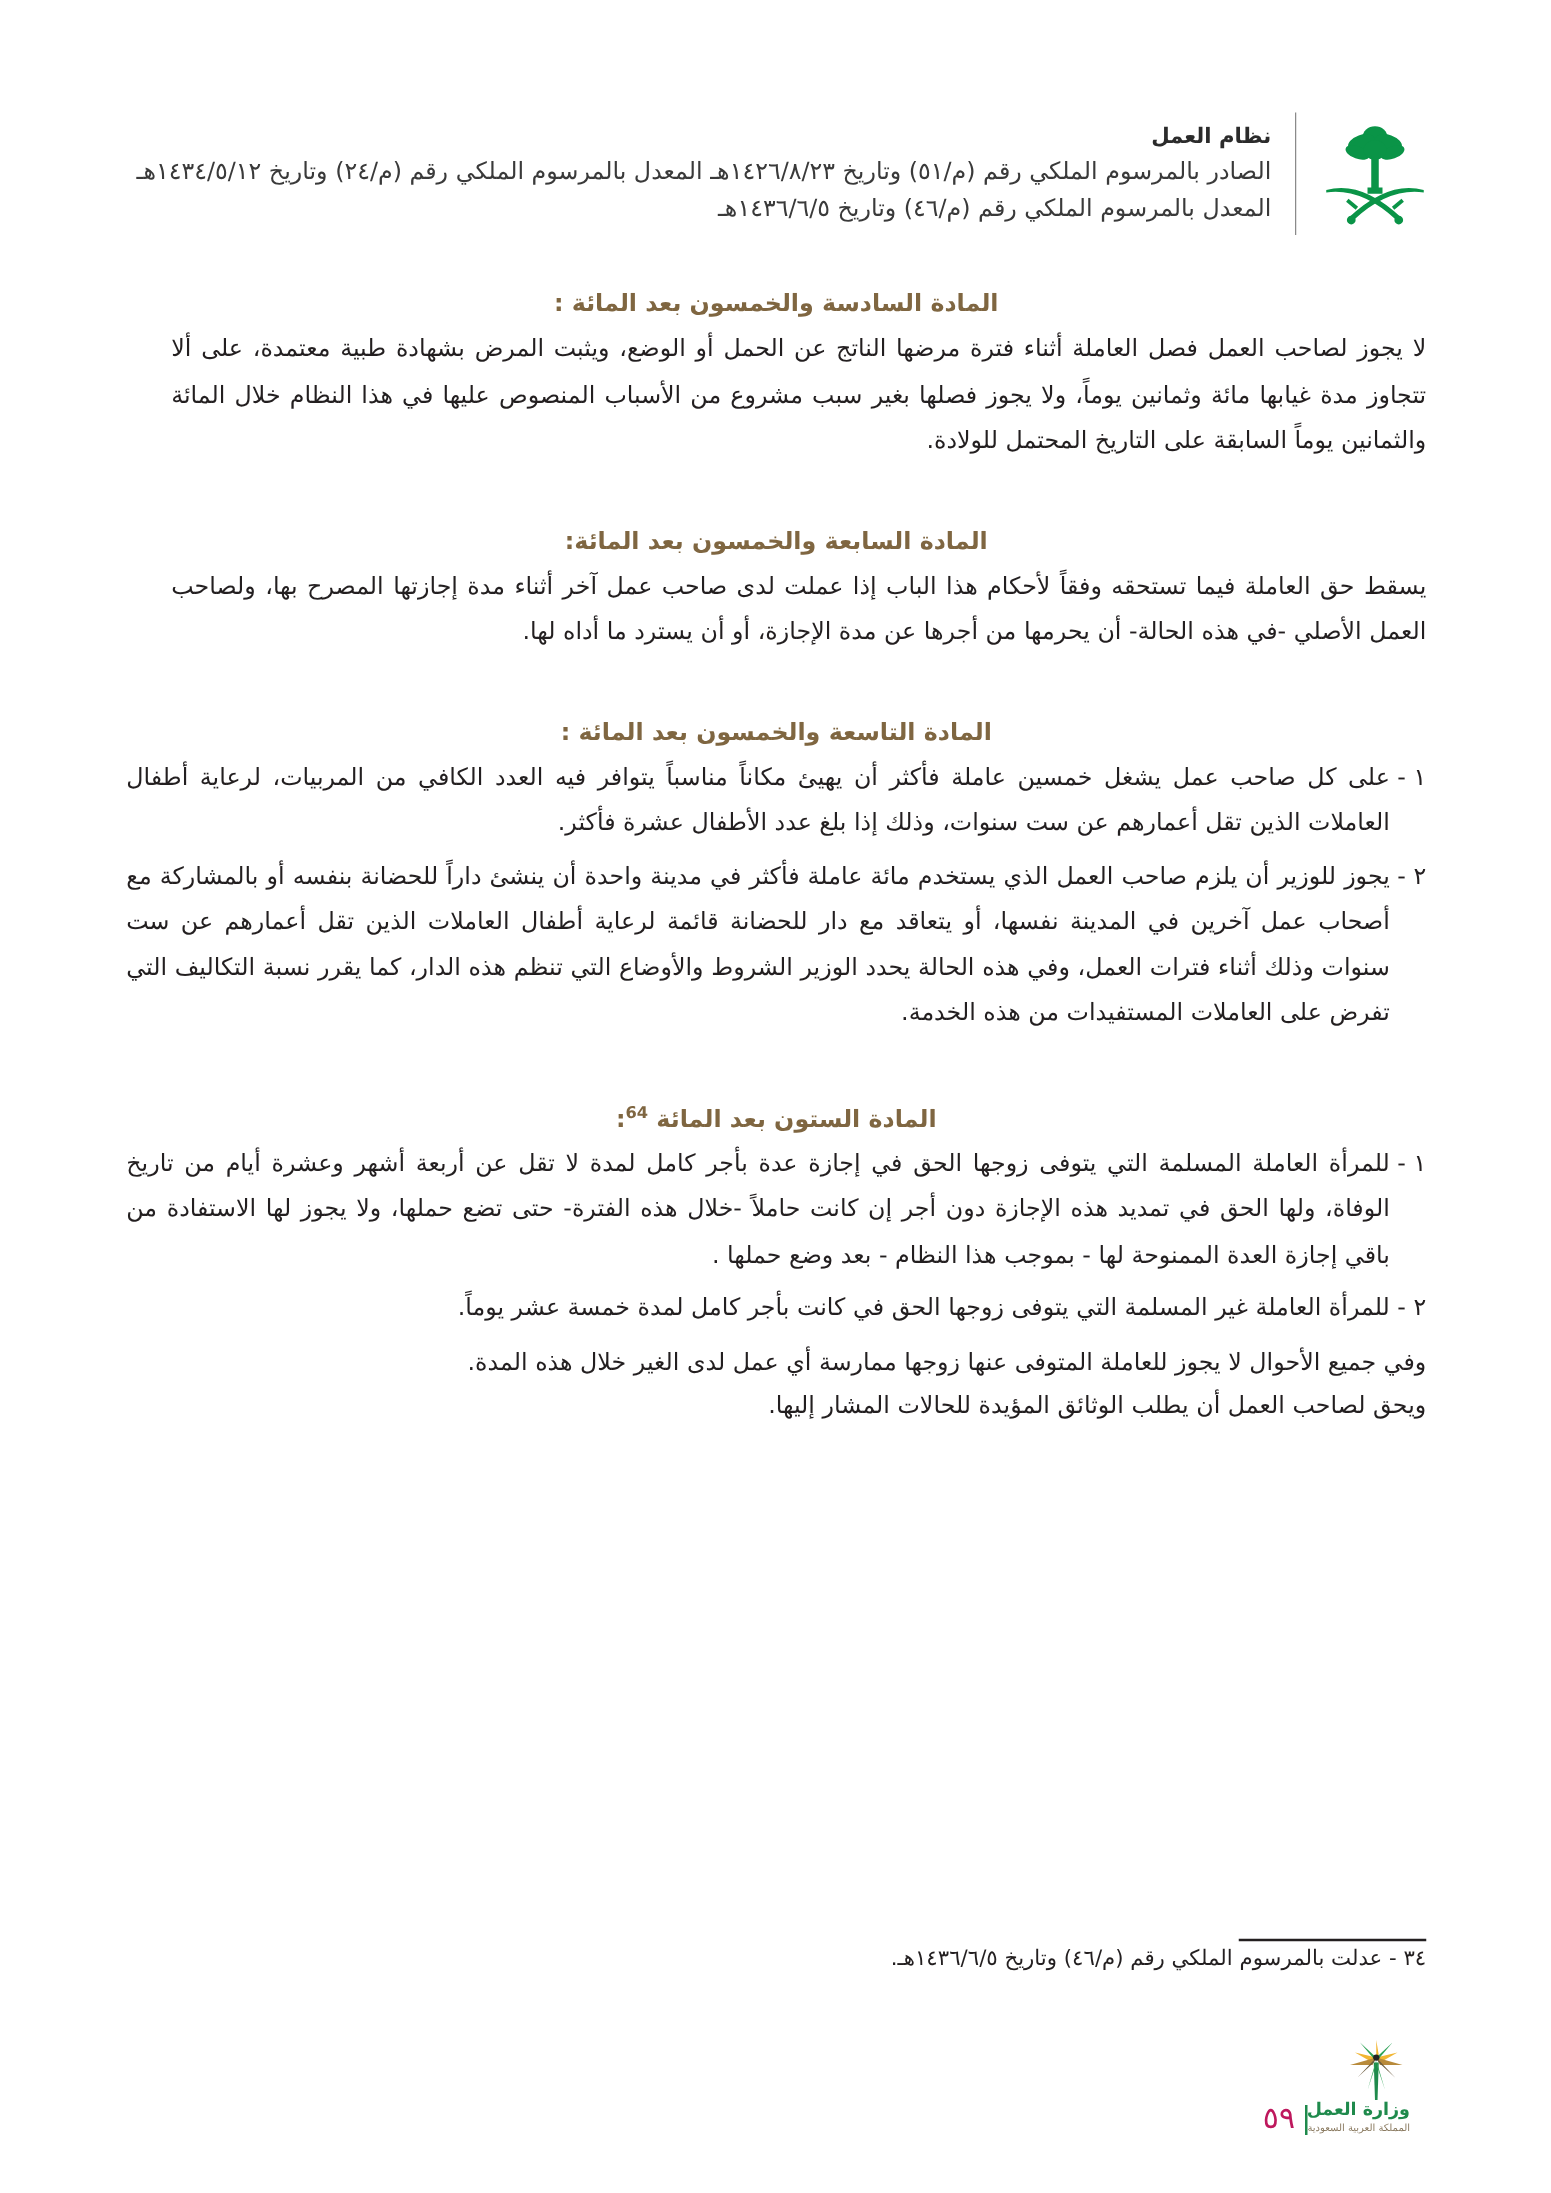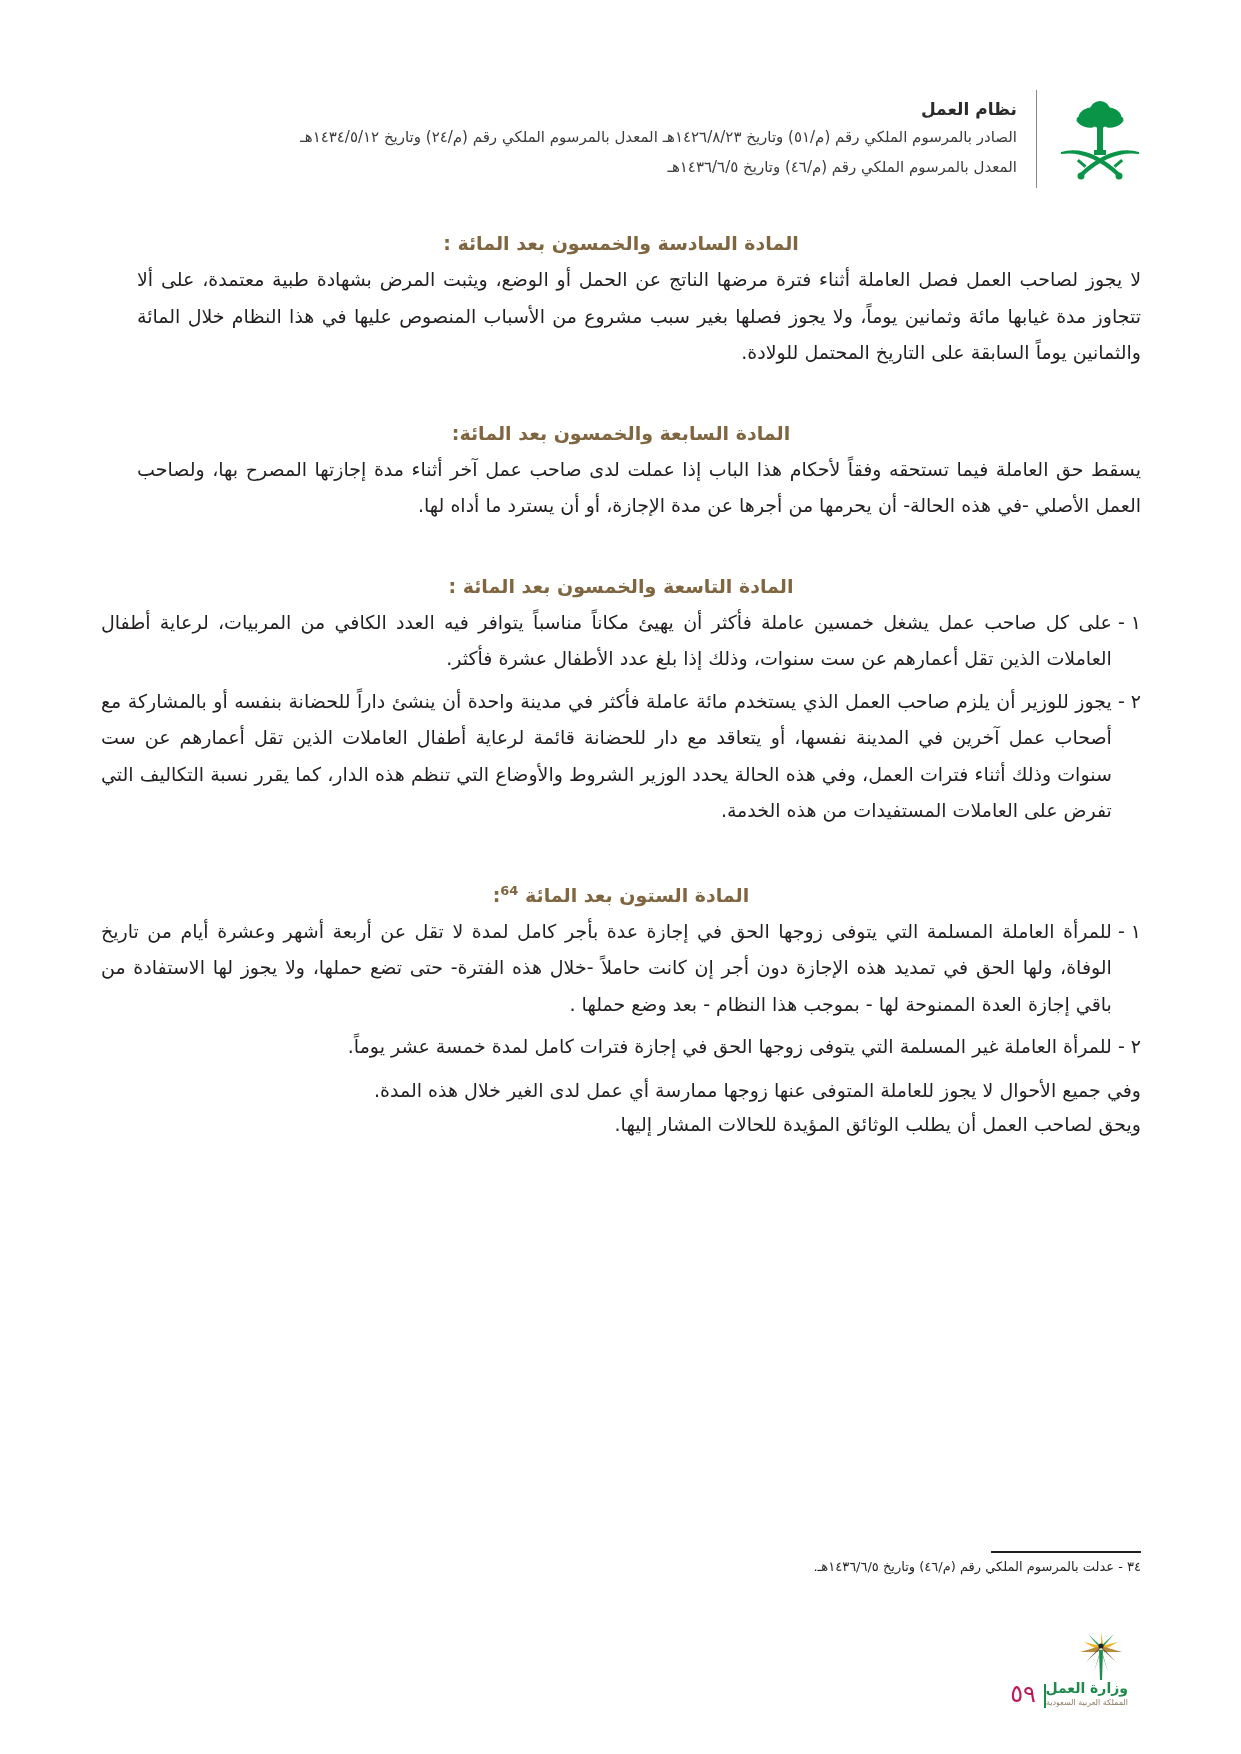--- a/index.html
+++ b/index.html
@@ -39,21 +39,21 @@
     top: 6px;
     width: 920px;
   }
   .header-title {
     font-size: 17px;
     font-weight: bold;
     color: #2b2b2b;
     line-height: 26px;
   }
   .header-line {
-    font-size: 15px;
+    font-size: 19px;
     color: #3a3a3a;
     line-height: 30px;
     white-space: nowrap;
   }
 
   .content {
     position: absolute;
     top: 225px;
     right: 100px;
     width: 1040px;
@@ -100,21 +100,21 @@
     top: 1551px;
     right: 100px;
     width: 150px;
     height: 2px;
     background: #231f20;
   }
   .footnote {
     position: absolute;
     top: 1556px;
     right: 100px;
-    font-size: 13px;
+    font-size: 17px;
     color: #231f20;
     line-height: 22px;
     white-space: nowrap;
   }
 
   .page-footer {
     position: absolute;
     top: 1632px;
     right: 85px;
     width: 220px;
@@ -225,21 +225,21 @@
     <div class="article-title">
       <span>المادة الستون بعد المائة</span>
       <sup>64</sup><span>:</span>
     </div>
     <div class="item">
       <span class="item-num">١ -</span>
       <span class="item-text">للمرأة العاملة المسلمة التي يتوفى زوجها الحق في إجازة عدة بأجر كامل لمدة لا تقل عن أربعة أشهر وعشرة أيام من تاريخ الوفاة، ولها الحق في تمديد هذه الإجازة دون أجر إن كانت حاملاً -خلال هذه الفترة- حتى تضع حملها، ولا يجوز لها الاستفادة من باقي إجازة العدة الممنوحة لها - بموجب هذا النظام - بعد وضع حملها .</span>
     </div>
     <div class="item">
       <span class="item-num">٢ -</span>
-      <span class="item-text">للمرأة العاملة غير المسلمة التي يتوفى زوجها الحق في إجازة فترات كامل لمدة خمسة عشر يوماً.</span>
+      <span class="item-text">للمرأة العاملة غير المسلمة التي يتوفى زوجها الحق في كانت بأجر كامل لمدة خمسة عشر يوماً.</span>
     </div>
     <div class="after-items">
       <p class="para">وفي جميع الأحوال لا يجوز للعاملة المتوفى عنها زوجها ممارسة أي عمل لدى الغير خلال هذه المدة.</p>
       <p class="para">ويحق لصاحب العمل أن يطلب الوثائق المؤيدة للحالات المشار إليها.</p>
     </div>
   </div>
 
 </div>
 
 <div class="footnote-rule"></div>

